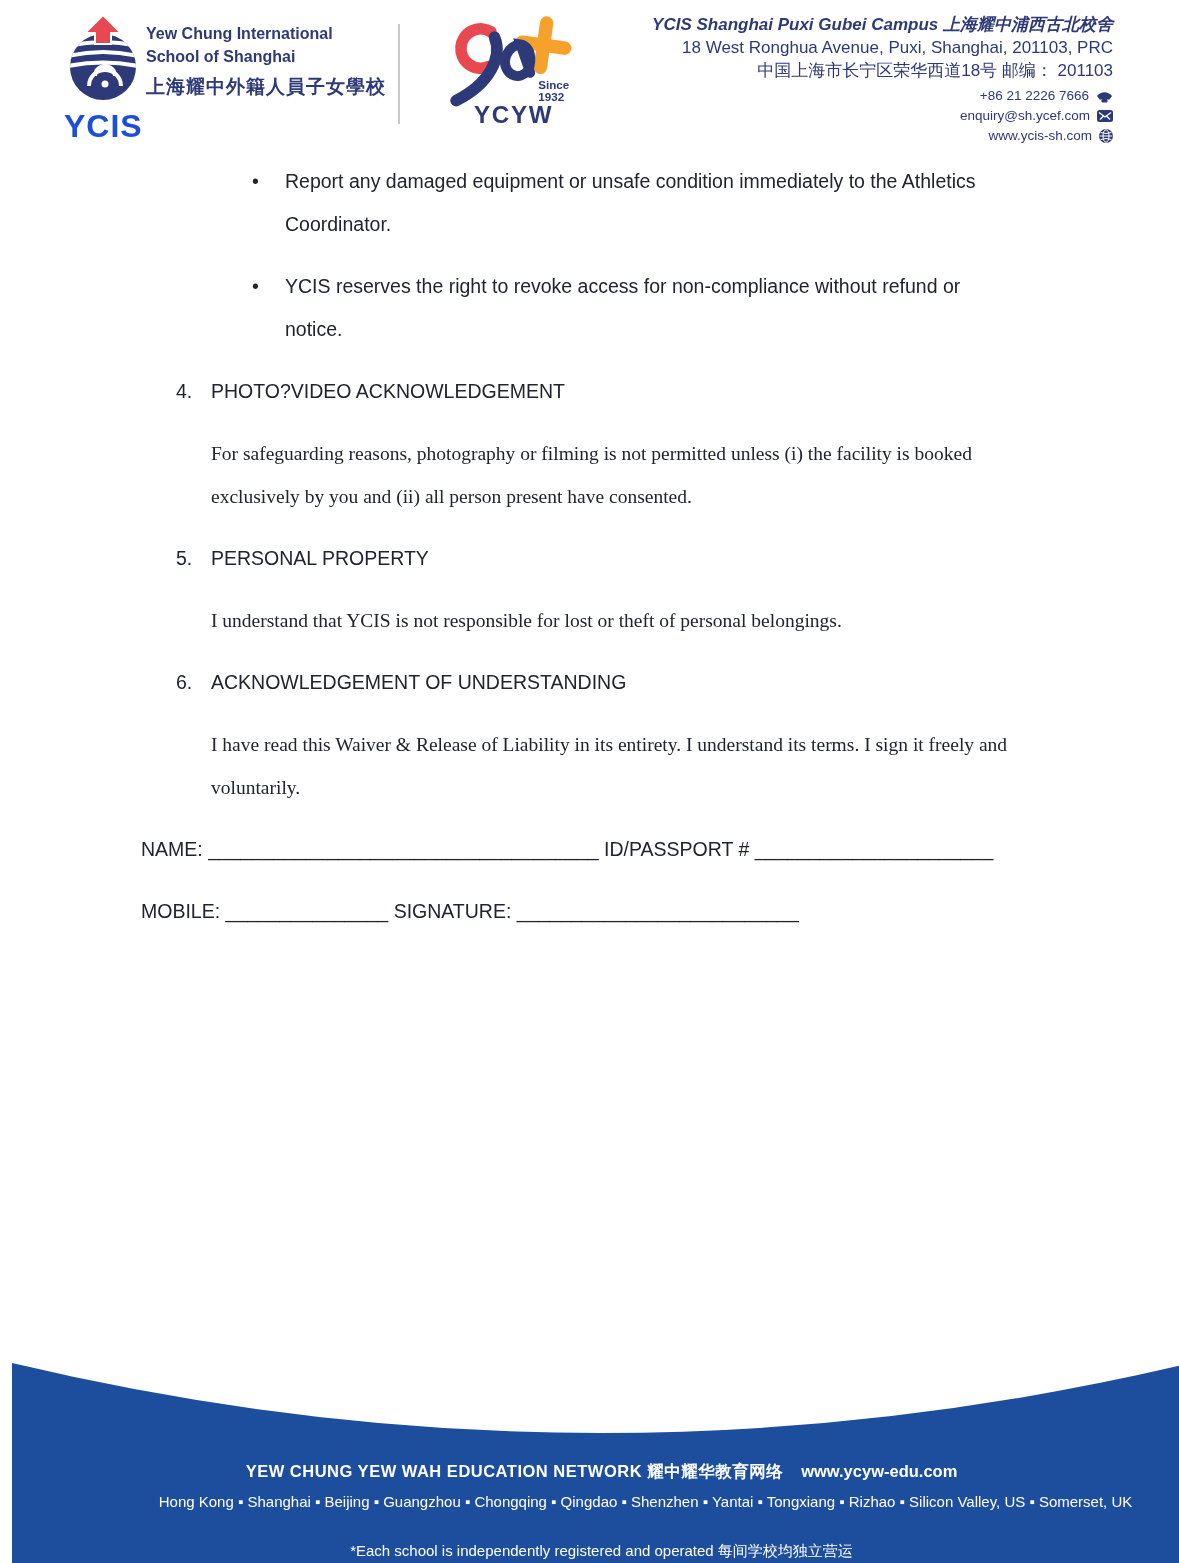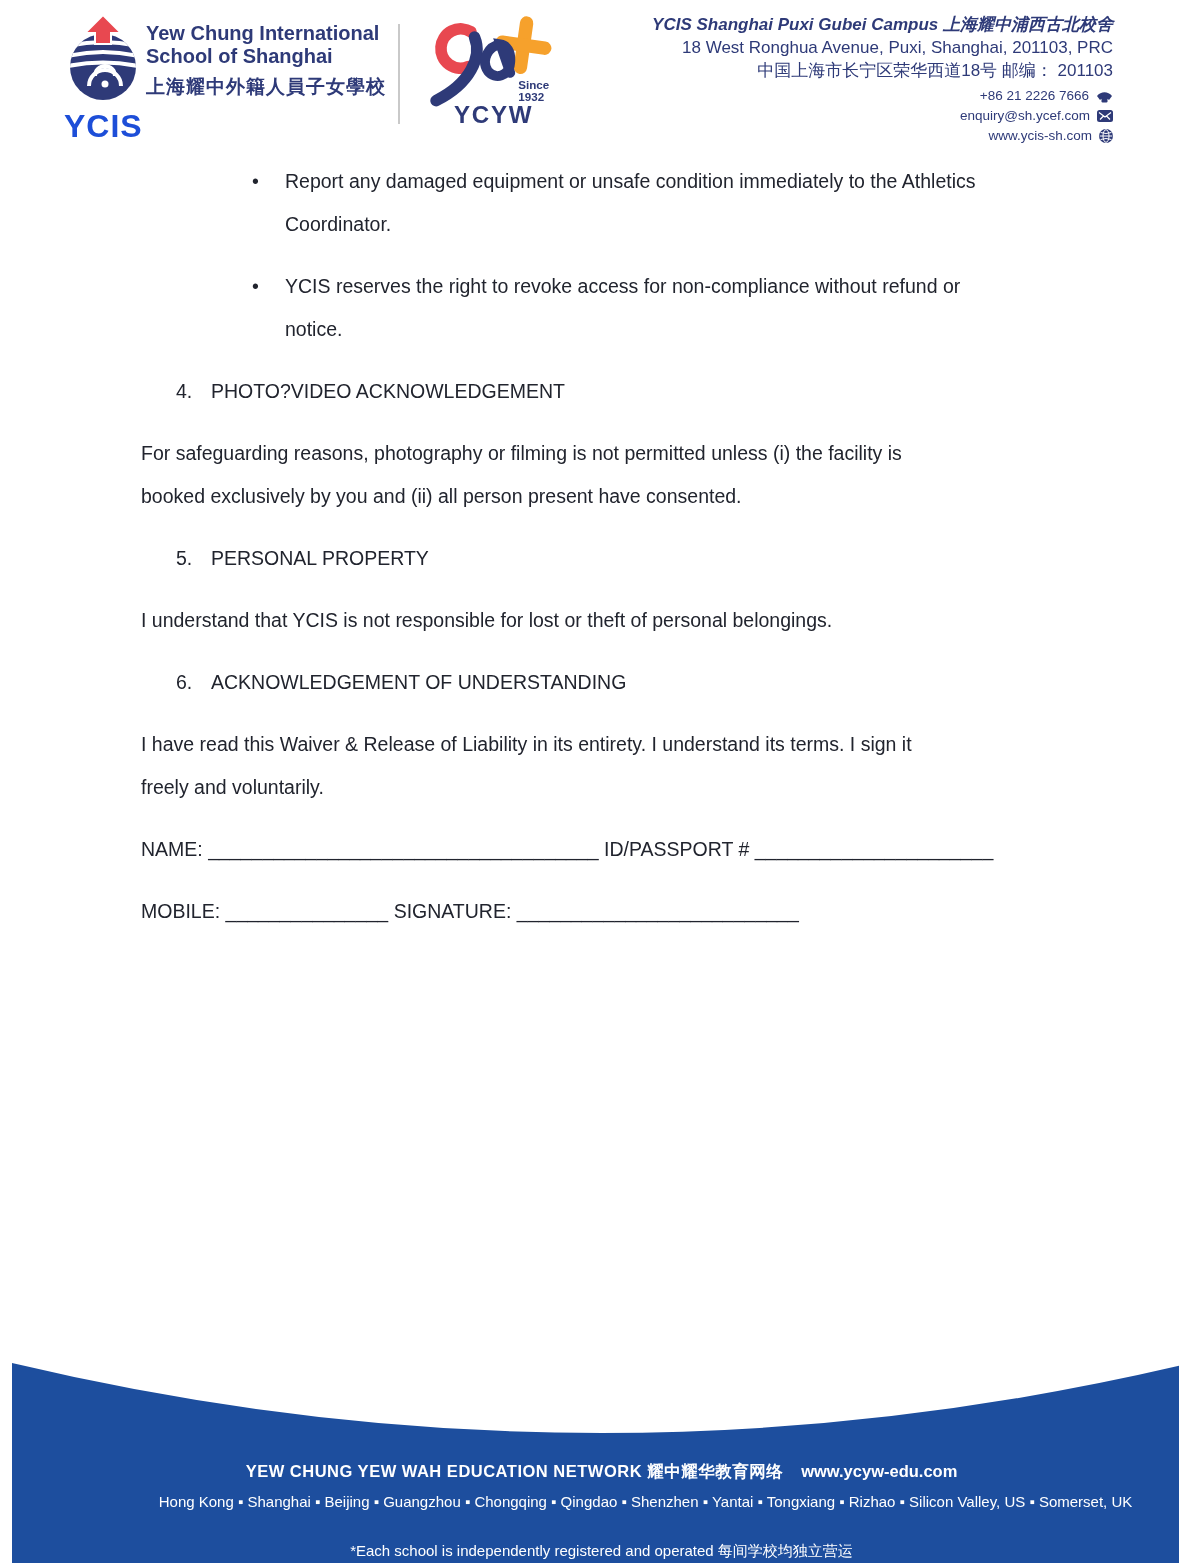--- a/index.html
+++ b/index.html
@@ -8,40 +8,40 @@
   .page {
     position:relative; width:1179px; height:1563px; background:#ffffff;
     overflow:hidden; margin:0 auto;
   }
 
   
   .header { position:absolute; top:0; left:0; width:1179px; height:150px; }
   .logo-block { position:absolute; left:64px; top:14px; width:78px; text-align:center; }
   .logo-ycis-text { color:#1d4ed8; font-weight:bold; font-size:32px; letter-spacing:1px; margin-top:2px; }
   .name-block { position:absolute; left:146px; top:22px; color:#2e3a78; }
-  .name-line { font-size:20px; font-weight:bold; line-height:23px; }
+  .name-line { font-size:16px; font-weight:bold; line-height:23px; }
   .name-cn { font-size:19px; font-weight:bold; margin-top:6px; letter-spacing:1px; }
   .header-divider { position:absolute; left:398px; top:24px; width:2px; height:100px; background:#c9c9c9; }
-  .anniv-block { position:absolute; left:420px; top:12px; }
+  .anniv-block { position:absolute; left:440px; top:12px; }
   .campus-block { position:absolute; right:66px; top:13px; text-align:right; color:#2e3a78; }
   .campus-title { font-size:17px; font-weight:bold; line-height:23px;font-style:italic; }
   .campus-line { font-size:17px; line-height:23px; }
   .campus-contact { font-size:13.5px; line-height:20px; display:flex; justify-content:flex-end; align-items:center; gap:7px; }
   .hicon { display:inline-block; vertical-align:middle; }
 
   
   .doc { position:absolute; left:141px; top:160px; width:905px;
          color:#21242e; font-size:19.5px; line-height:43px; }
   .doc-block { margin:0 0 19px 0; }
   .bullet-row { display:flex; }
   .bullet-dot { margin-left:111px; width:33px; flex:none; font-size:19.5px; }
   .bullet-text { width:728px; }
   .section-head { display:flex; }
   .section-num { margin-left:35px; width:35px; flex:none; }
-  .section-body { width:810px; }
+  .section-body { margin-left:70px; width:810px;font-family:Liberation Serif, serif; }
   .sig-row { white-space:nowrap; }
   .sig-label { }
   .sig-line { letter-spacing:0; }
 
   
   .footer { position:absolute; left:12px; top:1363px; width:1088px; height:200px; }
   .footer svg.curve { position:absolute; left:0; top:0; display:block; }
   .footer-text { position:absolute; left:0; width:1179px; text-align:center; color:#ffffff; }
   .f-line1 { top:98px; font-size:16.5px; font-weight:bold; letter-spacing:0.5px; }
   .f-line1 .f-site { font-weight:bold; margin-left:18px; letter-spacing:0; }

